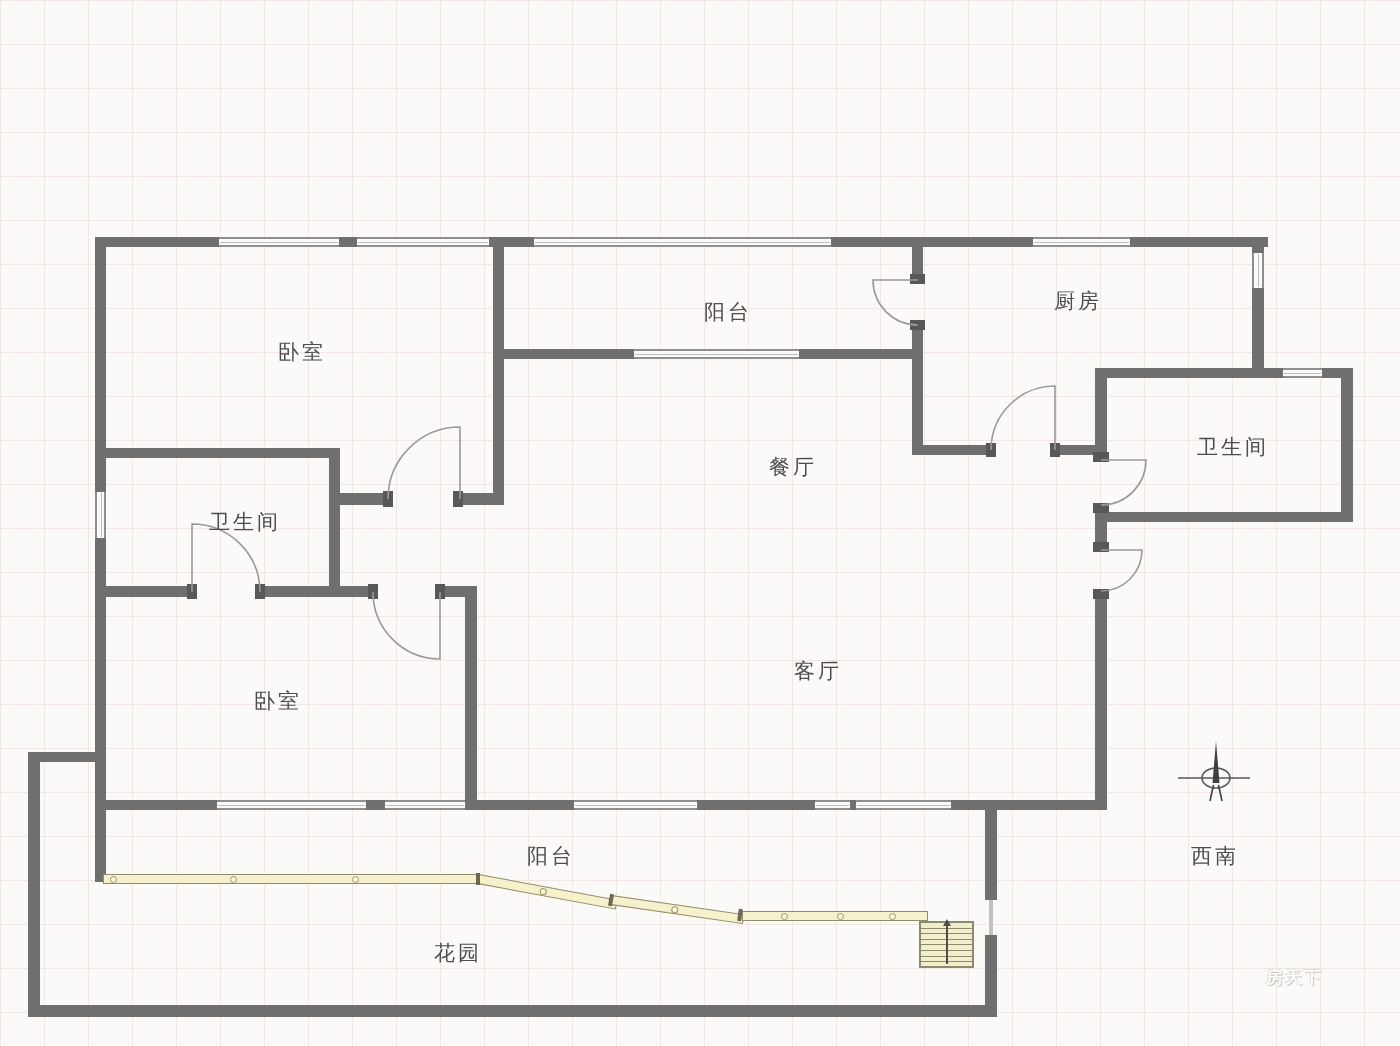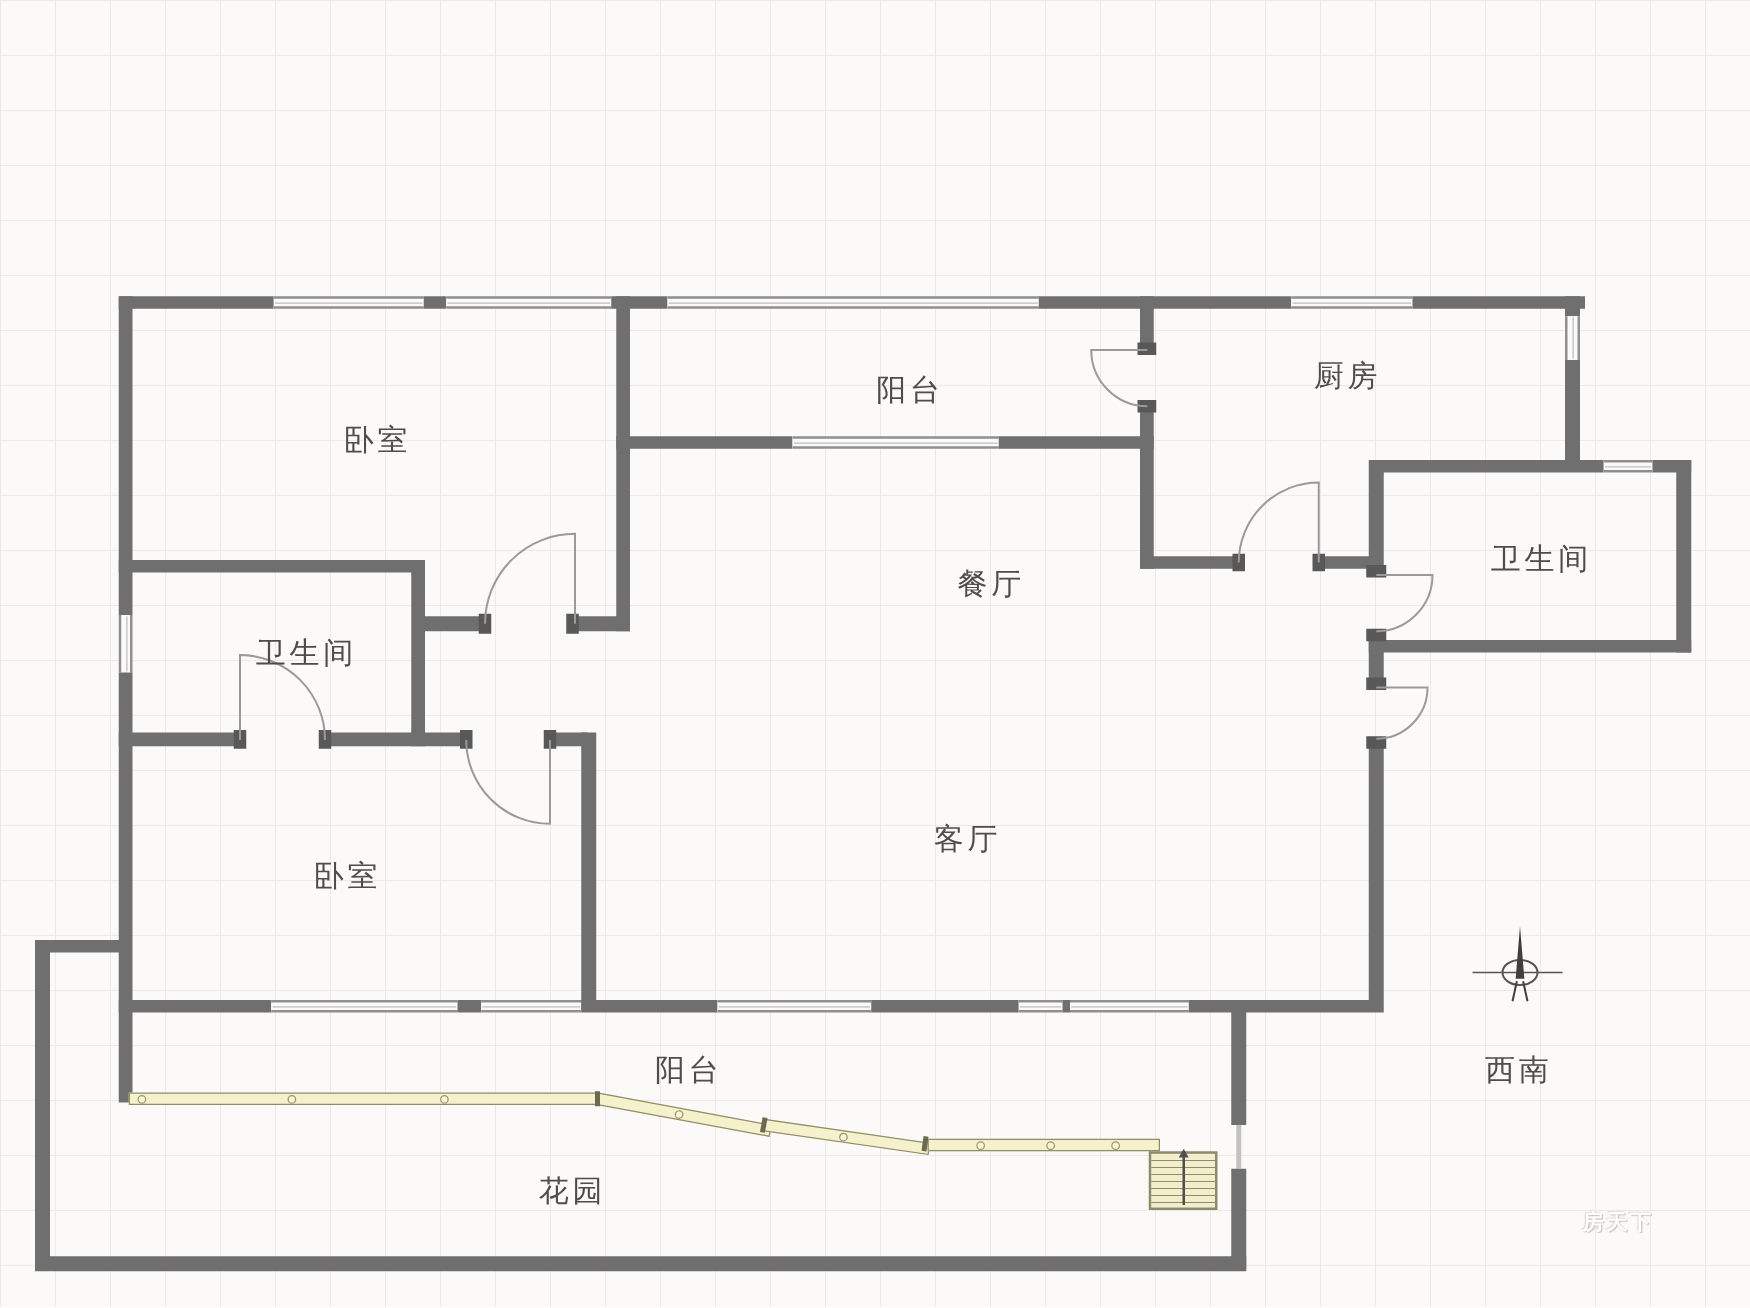--- a/index.html
+++ b/index.html
@@ -11,21 +11,21 @@
       linear-gradient(to bottom, #f1e8e5 1px, transparent 1px);
     background-size:44px 44px;
     font-family:"DejaVu Serif","Liberation Serif",serif;
   }
   .wall{position:absolute;background:#6f6f6f;}
   .win-h{position:absolute;height:10px;background:#fafafa;border-top:2px solid #8f8f8f;border-bottom:2px solid #8f8f8f;box-sizing:border-box;}
   .win-h::after{content:"";position:absolute;left:1px;right:1px;top:50%;height:1px;background:#bdbdbd;}
   .win-v{position:absolute;width:11px;background:#fafafa;border-left:2px solid #8f8f8f;border-right:2px solid #8f8f8f;box-sizing:border-box;}
   .win-v::after{content:"";position:absolute;top:1px;bottom:1px;left:50%;width:1px;background:#bdbdbd;}
   .post{position:absolute;background:#585858;}
-  .room-label{position:absolute;transform:translate(-50%,-50%);font-size:24px;color:#4d4d4d;letter-spacing:3px;white-space:nowrap;}
+  .room-label{position:absolute;transform:translate(-50%,-50%);font-size:21px;color:#4d4d4d;letter-spacing:3px;white-space:nowrap;}
   .rail{position:absolute;height:10px;background:#f5f1cd;border:1px solid #908d6b;box-sizing:border-box;transform-origin:left center;}
   .rail-dot{position:absolute;width:5px;height:5px;border:1px solid #9a976f;border-radius:50%;background:#f8f5d8;top:1px;}
   .rail-joint{position:absolute;width:4px;height:12px;background:#6b6950;}
   .stairs{position:absolute;left:919px;top:921px;width:55px;height:47px;box-sizing:border-box;border:2px solid #8b8b6e;
     background:repeating-linear-gradient(180deg,#f2eecb 0px,#f2eecb 4.6px,#8b8b6e 4.6px,#8b8b6e 5.6px);}
   .stairs-mid{position:absolute;left:50%;top:2px;bottom:2px;width:2px;margin-left:-1px;background:#4f4f4f;}
   .stairs-arrow{position:absolute;left:50%;top:-4px;margin-left:-4px;width:0;height:0;
     border-left:4px solid transparent;border-right:4px solid transparent;border-bottom:7px solid #4f4f4f;}
   svg.overlay{position:absolute;left:0;top:0;}
   .wm{position:absolute;left:1198px;top:966px;width:200px;height:70px;color:#ffffff;font-family:"DejaVu Sans","Liberation Sans",sans-serif;font-weight:bold;}
@@ -169,21 +169,21 @@
     <path d="M 43.5,50 L 40,66 M 48.5,50 L 52,66" stroke="#3f3f3f" stroke-width="1.6" fill="none"></path>
   </svg>
 
   <span class="room-label" style="left:302px;top:352px">卧室</span>
   <span class="room-label" style="left:728px;top:312px">阳台</span>
   <span class="room-label" style="left:1078px;top:301px">厨房</span>
   <span class="room-label" style="left:1233px;top:447px">卫生间</span>
   <span class="room-label" style="left:793px;top:467px">餐厅</span>
   <span class="room-label" style="left:245px;top:522px">卫生间</span>
   <span class="room-label" style="left:278px;top:701px">卧室</span>
-  <span class="room-label" style="left:774px;top:671px">客厅</span>
+  <span class="room-label" style="left:818px;top:671px">客厅</span>
   <span class="room-label" style="left:551px;top:856px">阳台</span>
   <span class="room-label" style="left:458px;top:953px">花园</span>
   <span class="room-label" style="left:1215px;top:856px">西南</span>
 
   <div class="wm">
     <span class="wm-cn">房天下</span>
   </div>
 
 </div>
 

